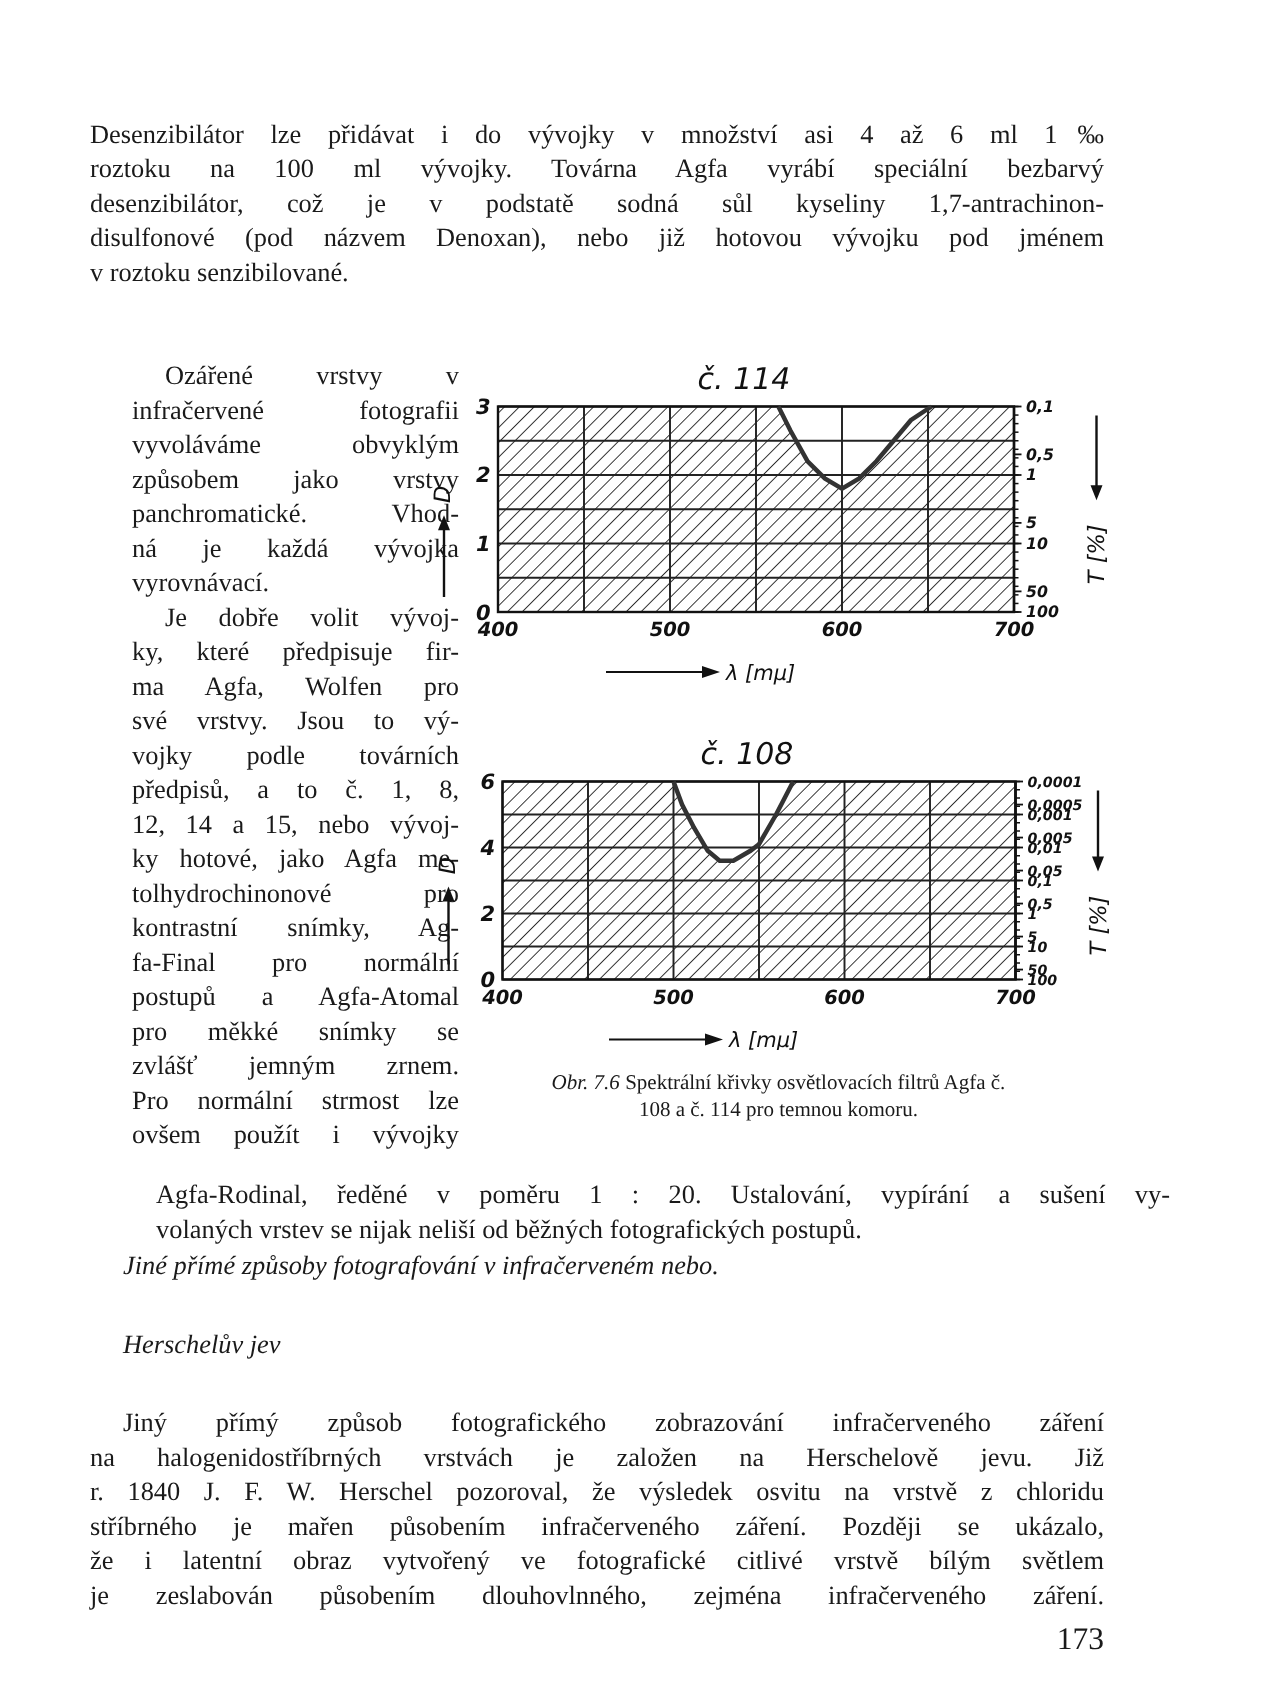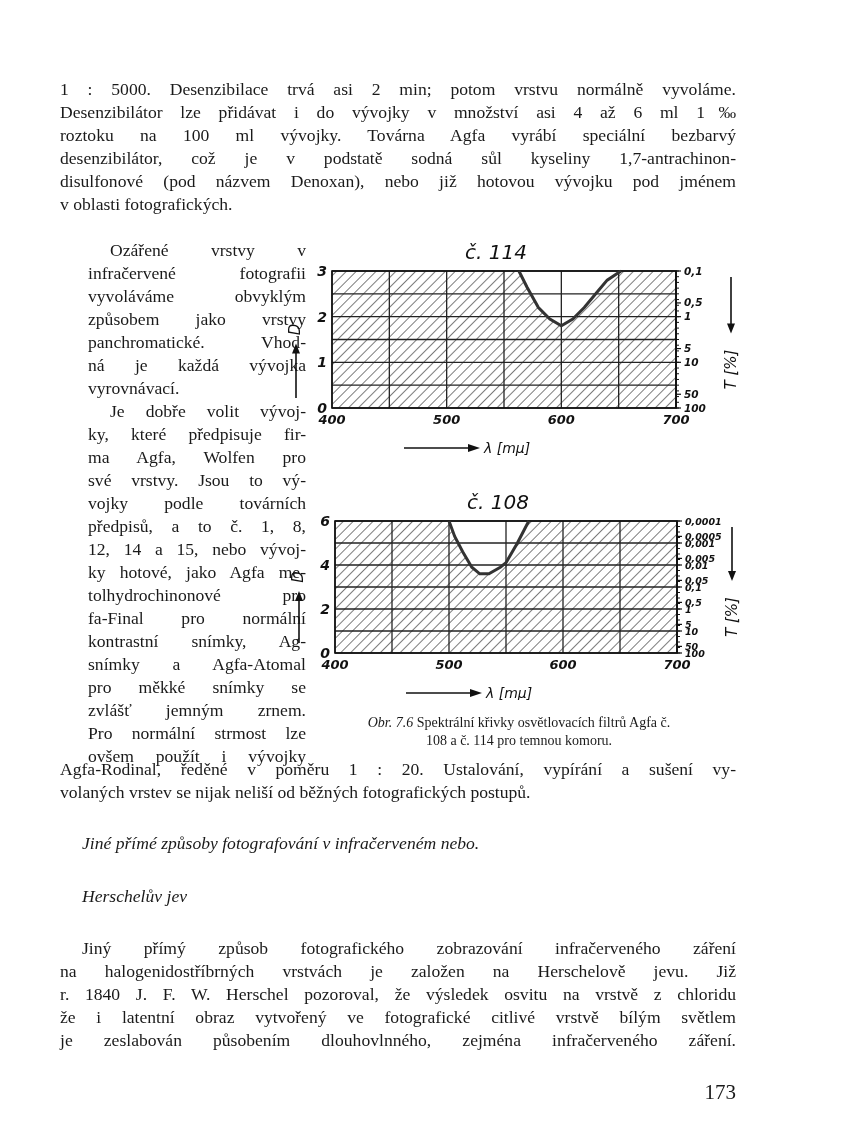--- a/index.html
+++ b/index.html
@@ -13,48 +13,47 @@
   .it { font-style: italic; }
   .caption { position: absolute; left: 296px; width: 446px; font-family: "Liberation Serif", serif;
              font-size: 14px; line-height: 18px; text-align: center; }
   .pageno { position: absolute; right: 105px; top: 1080px; font-family: "Liberation Serif", serif; font-size: 21px; }
   svg text { font-family: "DejaVu Sans", sans-serif; font-style: italic; fill: #111; }
 </style>
 </head>
 <body>
 
 <div class="p full" style="top:78px;" id="intro">
-    <span class="line">1 : 5000. Desenzibilace trvá asi 2 min; potom vrstvu normálně vyvoláme.</span>
     <span class="line">Desenzibilátor lze přidávat i do vývojky v množství asi 4 až 6 ml 1‰</span>
     <span class="line">roztoku na 100 ml vývojky. Továrna Agfa vyrábí speciální bezbarvý</span>
     <span class="line">desenzibilátor, což je v podstatě sodná sůl kyseliny 1,7-antrachinon-</span>
     <span class="line">disulfonové (pod názvem Denoxan), nebo již hotovou vývojku pod jménem</span>
-    <span class="line last">v oblasti fotografických.</span>
+    <span class="line last">v roztoku senzibilované.</span>
   </div>
 
 <div class="p col" style="top:239px;margin-left:28px;" id="column">
     <span class="line" style="text-indent: 22px;">Ozářené vrstvy v</span>
     <span class="line">infračervené fotografii</span>
     <span class="line">vyvoláváme obvyklým</span>
     <span class="line">způsobem jako vrstvy</span>
     <span class="line">panchromatické. Vhod-</span>
     <span class="line">ná je každá vývojka</span>
     <span class="line last">vyrovnávací.</span>
     <span class="line" style="text-indent: 22px;">Je dobře volit vývoj-</span>
     <span class="line">ky, které předpisuje fir-</span>
     <span class="line">ma Agfa, Wolfen pro</span>
     <span class="line">své vrstvy. Jsou to vý-</span>
     <span class="line">vojky podle továrních</span>
     <span class="line">předpisů, a to č. 1, 8,</span>
     <span class="line">12, 14 a 15, nebo vývoj-</span>
     <span class="line">ky hotové, jako Agfa me-</span>
     <span class="line">tolhydrochinonové pro</span>
+    <span class="line">kontrastní snímky, Ag-</span>
     <span class="line">fa-Final pro normální</span>
-    <span class="line">kontrastní snímky, Ag-</span>
-    <span class="line">snímky a Agfa-Atomal</span>
+    <span class="line">postupů a Agfa-Atomal</span>
     <span class="line">pro měkké snímky se</span>
     <span class="line">zvlášť jemným zrnem.</span>
     <span class="line">Pro normální strmost lze</span>
     <span class="line">ovšem použít i vývojky</span>
   </div>
 
 <svg id="chart114" style="position:absolute; left:280px; top:238px;" width="470" height="220">
     <defs>
       <pattern id="hatch0" patternUnits="userSpaceOnUse" width="7" height="7" patternTransform="rotate(45)">
         <line x1="0" y1="0" x2="0" y2="7" stroke="#222" stroke-width="1.2"></line>
@@ -229,30 +228,31 @@
     <line x1="126" x2="198" y1="208" y2="208" stroke="#111" stroke-width="1.4"></line>
     <path d="M190,204 L202,208 L190,212 Z" fill="#111"></path>
     <text x="206" y="213" font-size="14">λ [mμ]</text>
   </svg>
 
 <div class="caption" style="top:714px;">
   <div><span class="it">Obr. 7.6</span><span> Spektrální křivky osvětlovacích filtrů Agfa č.</span></div>
   <div>108 a č. 114 pro temnou komoru.</div>
 </div>
 
-<div class="p full" style="top:758px;" id="cont">
+<div class="p full" style="top:785px;margin-left:44px;" id="cont">
     <span class="line">Agfa-Rodinal, ředěné v poměru 1 : 20. Ustalování, vypírání a sušení vy-</span>
     <span class="line last">volaných vrstev se nijak neliší od běžných fotografických postupů.</span>
   </div>
 
 <div class="p it" style="left:82px; top:832px;">Jiné přímé způsoby fotografování v infračerveném nebo.</div>
 
 <div class="p it" style="left:82px; top:885px;text-align:center;">Herschelův jev</div>
 
 <div class="p full" style="top:937px;" id="herschel">
     <span class="line" style="text-indent: 22px;">Jiný přímý způsob fotografického zobrazování infračerveného záření</span>
     <span class="line">na halogenidostříbrných vrstvách je založen na Herschelově jevu. Již</span>
     <span class="line">r. 1840 J. F. W. Herschel pozoroval, že výsledek osvitu na vrstvě z chloridu</span>
+    <span class="line">stříbrného je mařen působením infračerveného záření. Později se ukázalo,</span>
     <span class="line">že i latentní obraz vytvořený ve fotografické citlivé vrstvě bílým světlem</span>
     <span class="line">je zeslabován působením dlouhovlnného, zejména infračerveného záření.</span>
   </div>
 
 <div class="pageno">173</div>
 
 </body></html>

